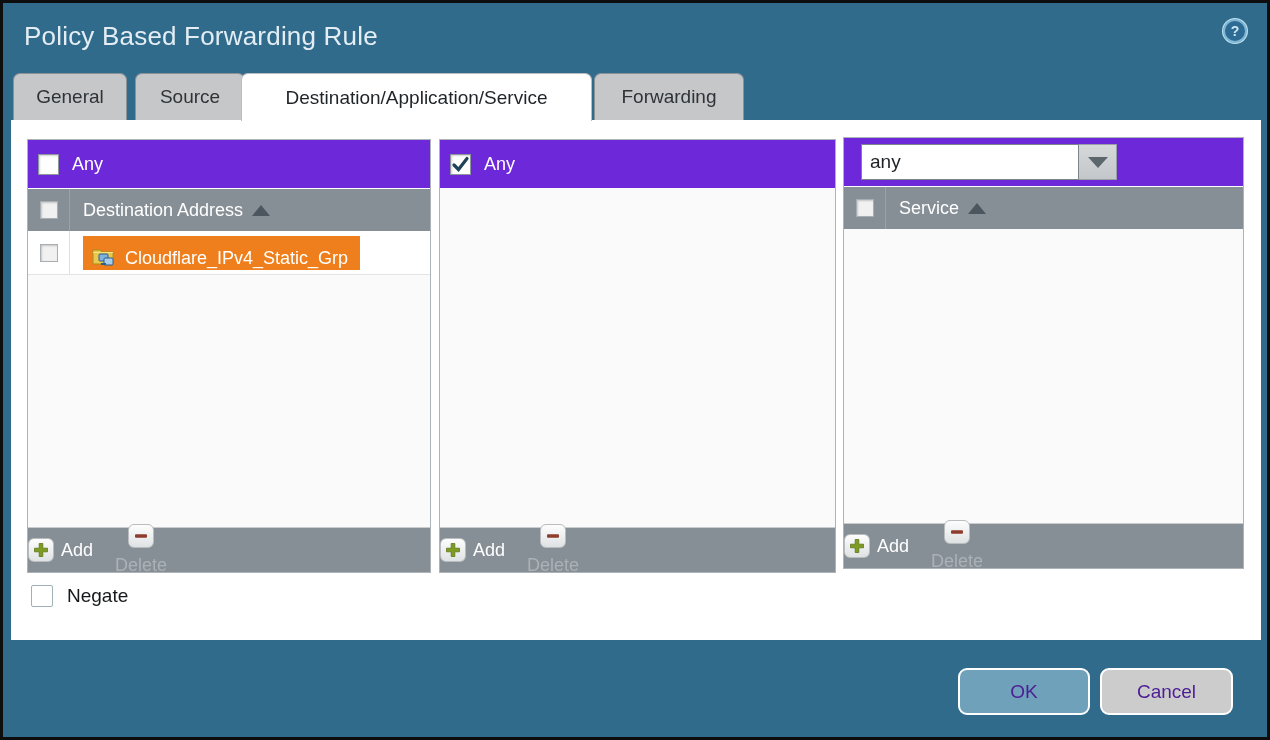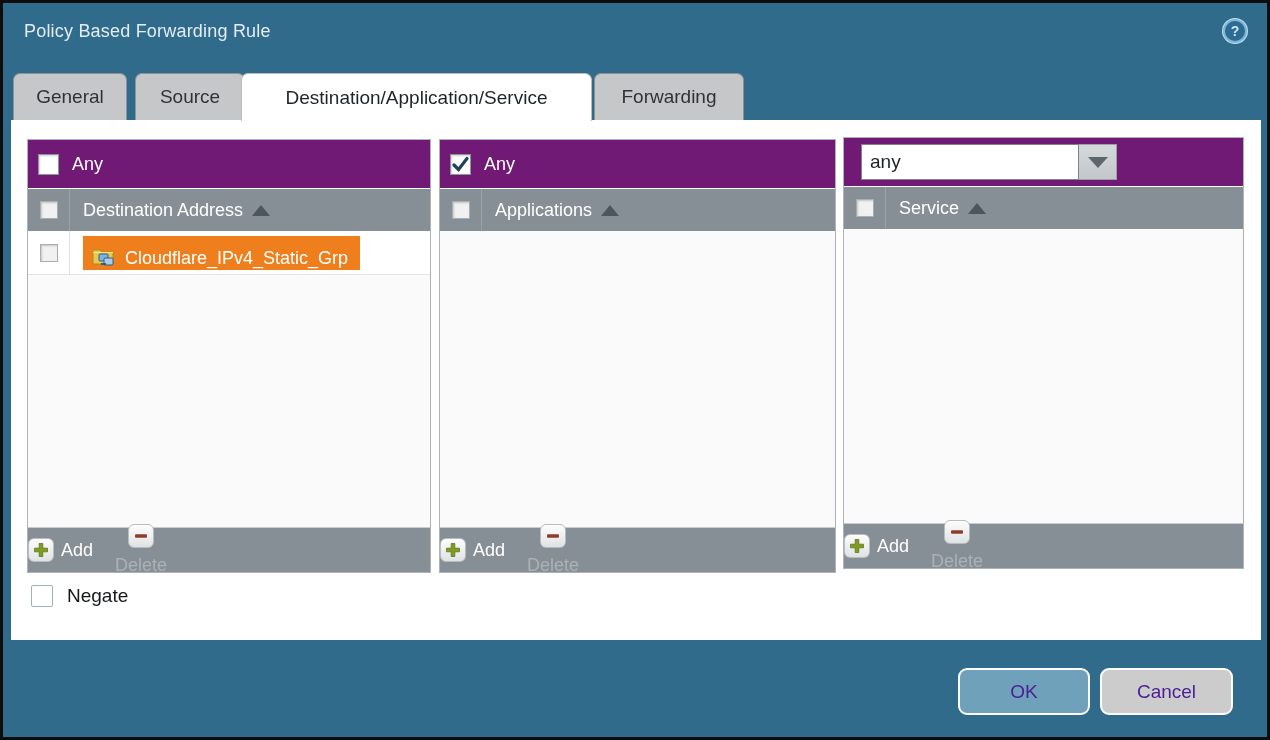--- a/index.html
+++ b/index.html
@@ -11,21 +11,21 @@
     border: 3px solid #0d0d0d;
     overflow: hidden;
   }
 
   
   .title-bar {
     position: absolute; left: 0; top: 0; width: 100%; height: 64px;
   }
   .title-bar h1 {
     position: absolute; left: 21px; top: 18px;
-    font-size: 18px; font-weight: 400; letter-spacing: 0.2px;
+    font-size: 26px; font-weight: 400; letter-spacing: 0.2px;
     color: #e3edf3;
   }
   .help-btn {
     position: absolute; right: 18px; top: 14px;
     width: 28px; height: 28px; cursor: pointer;
   }
 
   
   .tabs { position: absolute; left: 8px; top: 70px; height: 47px; }
   .tab {
@@ -56,21 +56,21 @@
     position: absolute;
     display: flex; flex-direction: column;
     border: 1px solid #aeb3b7;
     background: #fafafa;
   }
   .panel-1 { left: 16px;  top: 19px; width: 404px; height: 434px; }
   .panel-2 { left: 428px; top: 19px; width: 397px; height: 434px; }
   .panel-3 { left: 832px; top: 17px; width: 401px; height: 432px; }
 
   .panel-top {
-    height: 48px; background: #701a75; flex: 0 0 auto;
+    height: 48px; background: #6d28d9; flex: 0 0 auto;
     display: flex; align-items: center; padding-left: 10px;
   }
   .panel-top .any-label { color: #ffffff; font-size: 18px; margin-left: 13px; }
 
   .panel-subheader {
     height: 43px; background: #878f96; flex: 0 0 auto;
     display: flex; align-items: center; border-top: 1px solid #ffffff;
   }
   .subheader-checkcell {
     width: 42px; height: 100%; flex: 0 0 auto;
@@ -261,29 +261,20 @@
 
   <div class="panel panel-2">
     <div class="panel-top">
       <span class="checkbox cb-lg checked">
         <svg width="19" height="19" viewBox="0 0 19 19">
             <path d="M3 10 l4.5 4.5 L16 3.5" fill="none" stroke="#1e4257" stroke-width="3.2" stroke-linecap="round"></path>
           </svg>
       </span>
       <span class="any-label">Any</span>
     </div>
-    <div class="panel-subheader">
-      <div class="subheader-checkcell">
-        <span class="checkbox cb-md"></span>
-      </div>
-      <span class="subheader-label">
-        <span>Applications</span>
-        <span class="sort-arrow"></span>
-      </span>
-    </div>
     <div class="panel-body"></div>
     <div class="panel-footer">
       <span class="footer-btn add">
         <span class="icon-pill">
           <svg width="16" height="16" viewBox="0 0 16 16">
               <path d="M6.2 1.5 h3.6 v4.7 h4.7 v3.6 h-4.7 v4.7 h-3.6 v-4.7 h-4.7 v-3.6 h4.7 z" fill="#7e9c20" stroke="#5e761a" stroke-width="0.8"></path>
             </svg>
         </span>
         <span class="btn-label">Add</span>
       </span>

